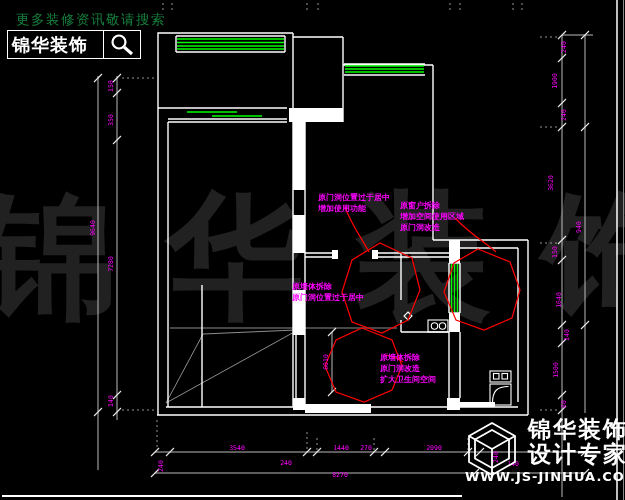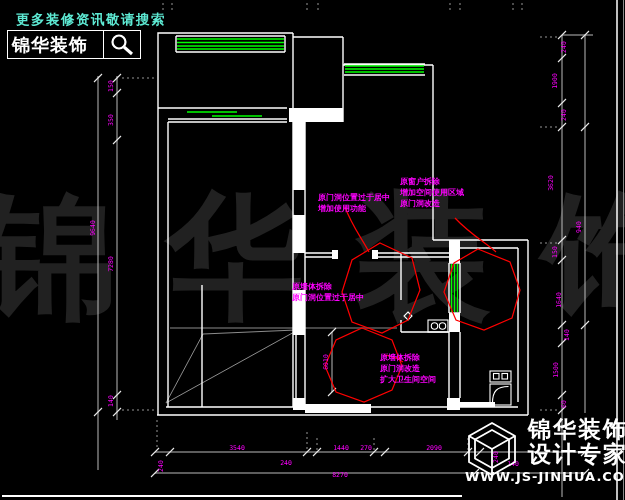--- a/index.html
+++ b/index.html
@@ -1,21 +1,21 @@
 <!DOCTYPE html>
 <html><head>
 <meta charset="utf-8">
 <style>
   html,body{margin:0;padding:0;background:#000;}
   .stage{position:relative;width:625px;height:500px;background:#000;overflow:hidden;
          font-family:"DejaVu Sans",sans-serif;}
   .watermark{position:absolute;left:-22px;top:188px;font-size:138px;font-weight:bold;
              color:#212121;letter-spacing:50px;white-space:nowrap;line-height:1;}
   .plan-svg{position:absolute;left:0;top:0;}
-  .tagline{position:absolute;left:16px;top:11px;color:#5eead4;font-size:13.5px;font-weight:bold;
+  .tagline{position:absolute;left:16px;top:11px;color:#15803d;font-size:13.5px;font-weight:normal;
            letter-spacing:1.5px;white-space:nowrap;}
   .search-box{position:absolute;left:7px;top:30px;width:132px;height:27px;border:1.5px solid #fff;
               display:flex;align-items:center;}
   .search-box .brand{flex:1;color:#fff;font-size:18px;font-weight:bold;padding-left:4px;
                      letter-spacing:1px;white-space:nowrap;}
   .search-box .mag-cell{width:36px;height:100%;border-left:1.5px solid #fff;display:flex;
                         align-items:center;justify-content:center;}
   .anno{position:absolute;color:#ff00ff;font-size:8px;line-height:11px;font-weight:bold;
         white-space:nowrap;font-family:Liberation Serif, serif;}
   .footer-logo{position:absolute;left:462px;top:415px;width:163px;height:80px;}
@@ -172,21 +172,21 @@
         <circle cx="13" cy="10" r="6.5" stroke="#fff" stroke-width="2.2" fill="none"></circle>
         <line x1="18" y1="15" x2="26" y2="22" stroke="#fff" stroke-width="3"></line>
       </svg>
     </span>
   </div>
 
   <div class="anno" style="left:318px;top:192px;">
     <div>原门洞位置过于居中</div>
     <div>增加使用功能</div>
   </div>
-  <div class="anno" style="left:400px;top:176px;">
+  <div class="anno" style="left:400px;top:200px;">
     <div>原窗户拆除</div>
     <div>增加空间使用区域</div>
     <div>原门洞改造</div>
   </div>
   <div class="anno" style="left:292px;top:281px;">
     <div>原墙体拆除</div>
     <div>原门洞位置过于居中</div>
   </div>
   <div class="anno" style="left:380px;top:352px;">
     <div>原墙体拆除</div>

